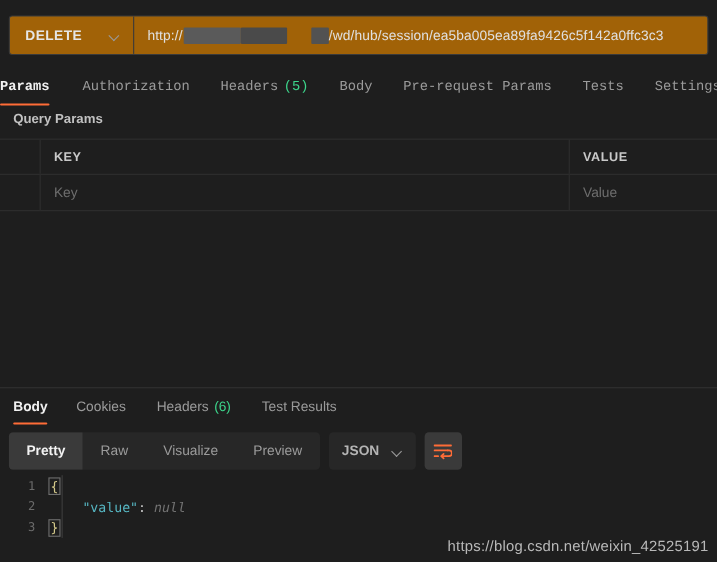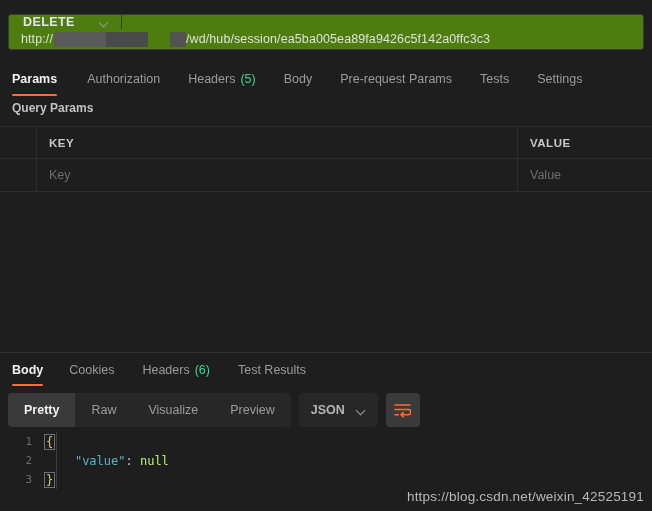--- a/index.html
+++ b/index.html
@@ -13,22 +13,21 @@
 
   
   .urlbar-wrap {
     position: absolute; left: 0; top: 0; width: 652px; height: 62px;
     background: #1e1e1e;
   }
   .urlbar-row {
     position: absolute; left: 8px; top: 14px; width: 636px; height: 36px;
     display: flex; align-items: stretch;
     border: 1px solid #3a3a3a; border-radius: 3px;
-    background: #4d7c0f;
-    flex-direction: column;
+    background: #a16207;
   }
   .method-select {
     width: 113px; display: flex; align-items: center; justify-content: space-between;
     padding: 0 12px 0 14px;
     border-right: 1px solid #3a3a3a;
     cursor: pointer;
   }
   .method-label {
     font-size: 12.5px; font-weight: bold; color: #e6e6e6; letter-spacing: .4px;
   }
@@ -53,21 +52,21 @@
     display: inline-block; vertical-align: middle; height: 15px;
     border-radius: 1px;
   }
   .redact.a { width: 52px; background: #5a5a5a; margin: 0 0 0 1px; }
   .redact.b { width: 42px; background: #4a4a4a; }
   .redact.c { width: 16px; background: #525252; margin-left: 22px; }
 
   
   .req-tabs {
     position: absolute; left: 0; top: 62px; width: 570px; height: 34px;
-    display: flex; align-items: flex-start; padding-left: 12px; gap: 0;
+    display: flex; align-items: flex-start; gap: 0; font-family: Liberation Mono, monospace;
   }
   .tab {
     position: relative; height: 34px; display: flex; align-items: center;
     padding: 0 14px; cursor: pointer;
     font-size: 12.5px; color: #9b9b9b; white-space: nowrap;
   }
   .tab:first-child { padding-left: 0; padding-right: 16px; }
   .tab.active { color: #f2f2f2; font-weight: bold; }
   .tab.active::after {
     content: ""; position: absolute; left: 0; right: 16px; bottom: 0;
@@ -159,21 +158,21 @@
   .ctext { position: relative; white-space: pre; color: #c8c8c8; }
   .brace {
     color: #d4c98a; outline: 1px solid #6f6f6f; padding: 0 1px; margin-left: -1px;
   }
   .indent-guide {
     position: absolute; left: 56px; top: 432px; width: 1px; height: 57px;
     background: #3d3d3d;
   }
   .k-key { color: #56b6c2; }
   .k-colon { color: #c8c8c8; }
-  .k-null { color: #bef264; }
+  .k-null { color: #737373; font-style: italic; }
 
   
   .watermark {
     position: absolute; right: 8px; bottom: 7px;
     font-size: 13.5px; color: #b9b9b9; letter-spacing: .2px;
   }
 </style>
 </head>
 <body>
 

